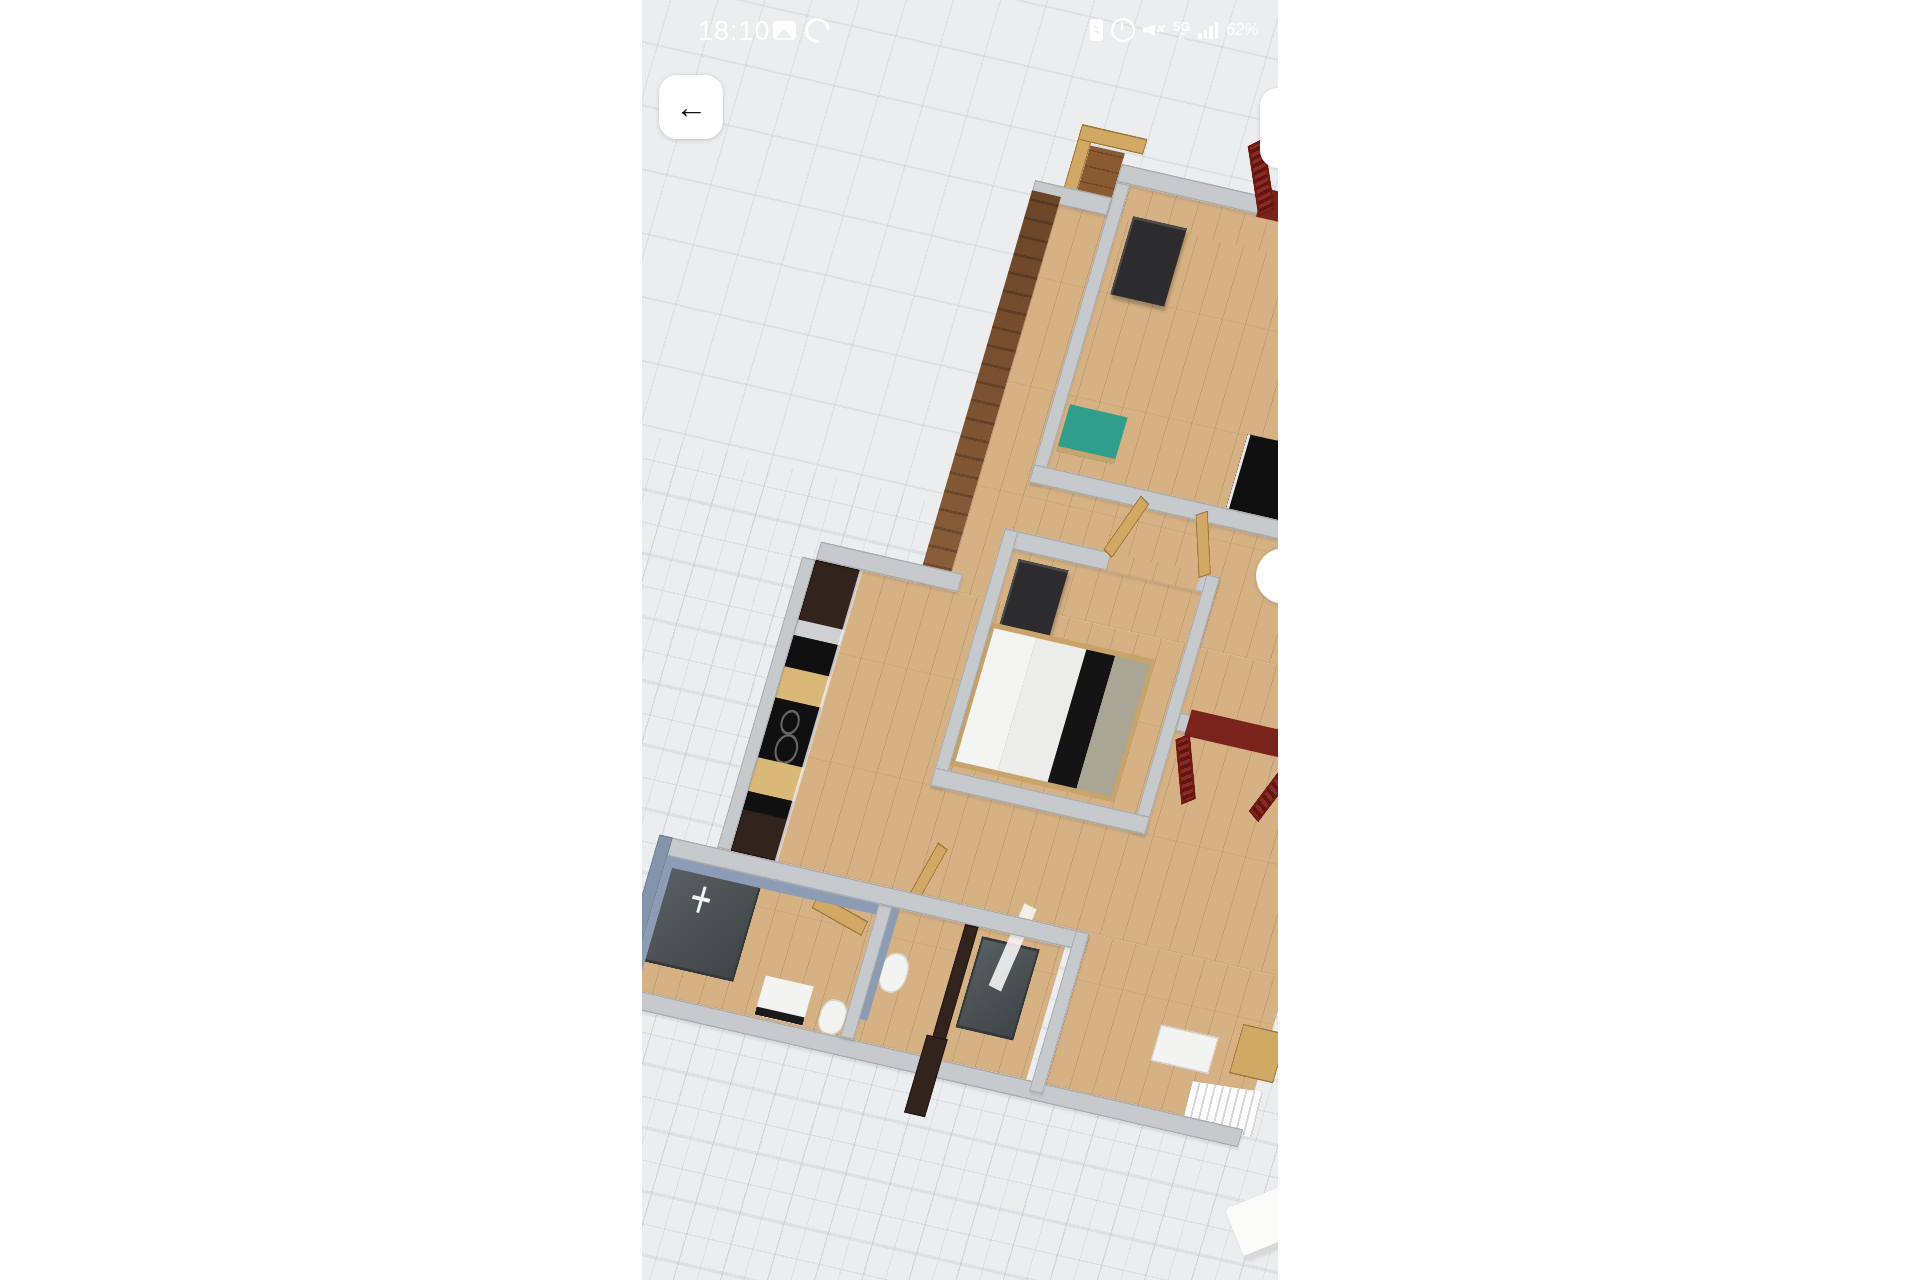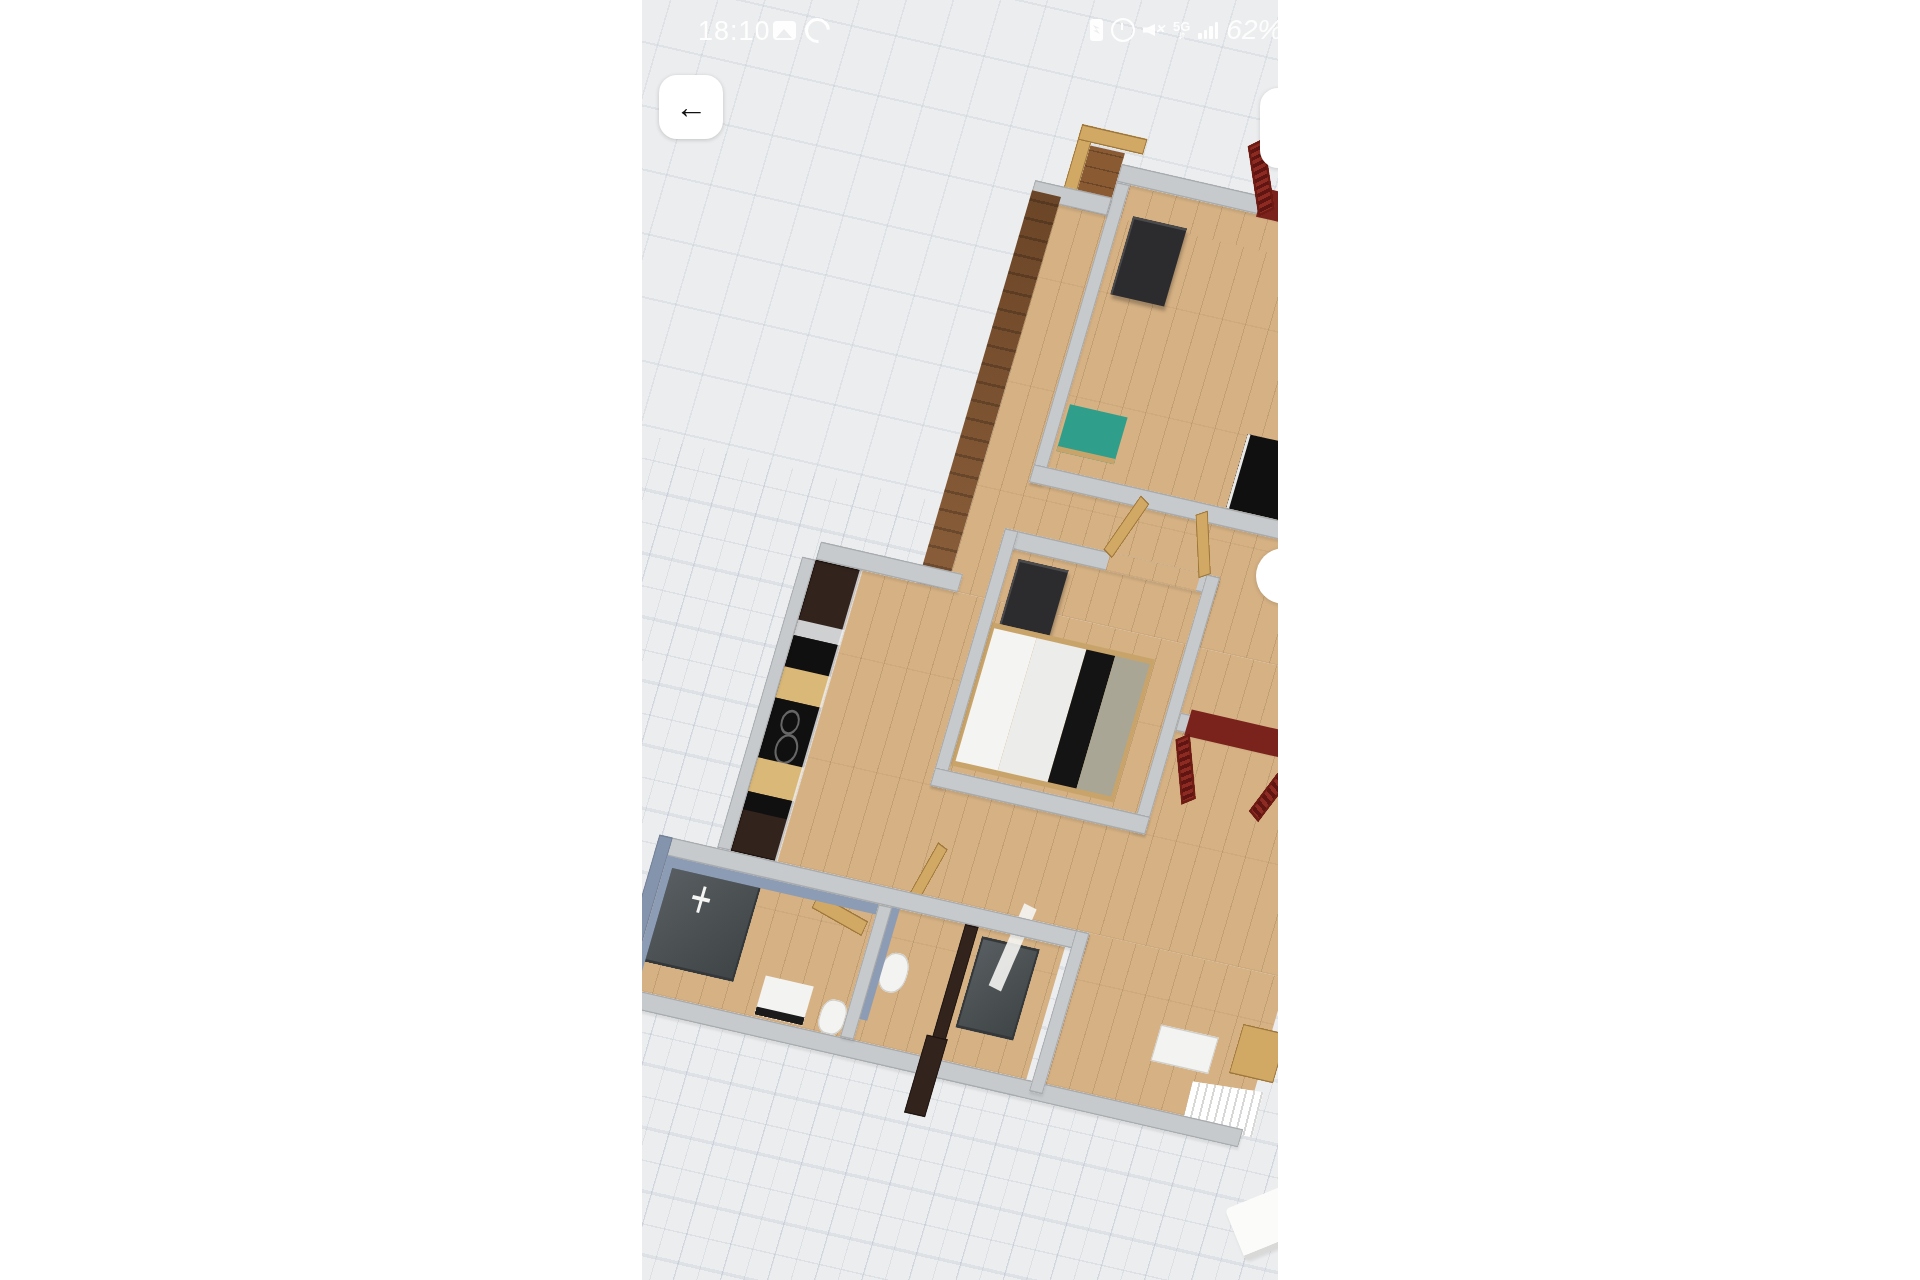--- a/index.html
+++ b/index.html
@@ -68,21 +68,21 @@
   .clockicon:after{content:"";position:absolute;left:8px;top:3px;width:2px;height:7px;background:#fff;}
   .muteicon{width:22px;height:20px;position:relative;}
   .muteicon .spk{position:absolute;left:0;top:4px;width:12px;height:12px;background:#fff;
         clip-path:polygon(0 30%,40% 30%,100% 0,100% 100%,40% 70%,0 70%);}
   .muteicon .x{position:absolute;right:0;top:2px;font-size:12px;color:#fff;font-weight:bold;}
   .fiveg{display:flex;flex-direction:column;align-items:center;line-height:1;}
   .fiveg .t{font-size:13px;font-weight:bold;}
   .fiveg .ar{font-size:9px;margin-top:-1px;}
   .bars{display:flex;align-items:flex-end;gap:2px;height:18px;}
   .bars i{display:block;width:3.5px;background:#fff;border-radius:1px;}
-  .pct{font-size:28px;font-style:italic;}
+  .pct{font-size:16px;font-style:italic;}
 </style>
 </head>
 <body>
 
 <div class="page">
   <div class="strip">
 
     <div class="scene">
       <div class="a grid" style="left:-1100px;top:-620px;width:2600px;height:2300px;"></div>
       <div class="a gridfine" style="left:-1100px;top:260px;width:1750px;height:1950px;"></div>

